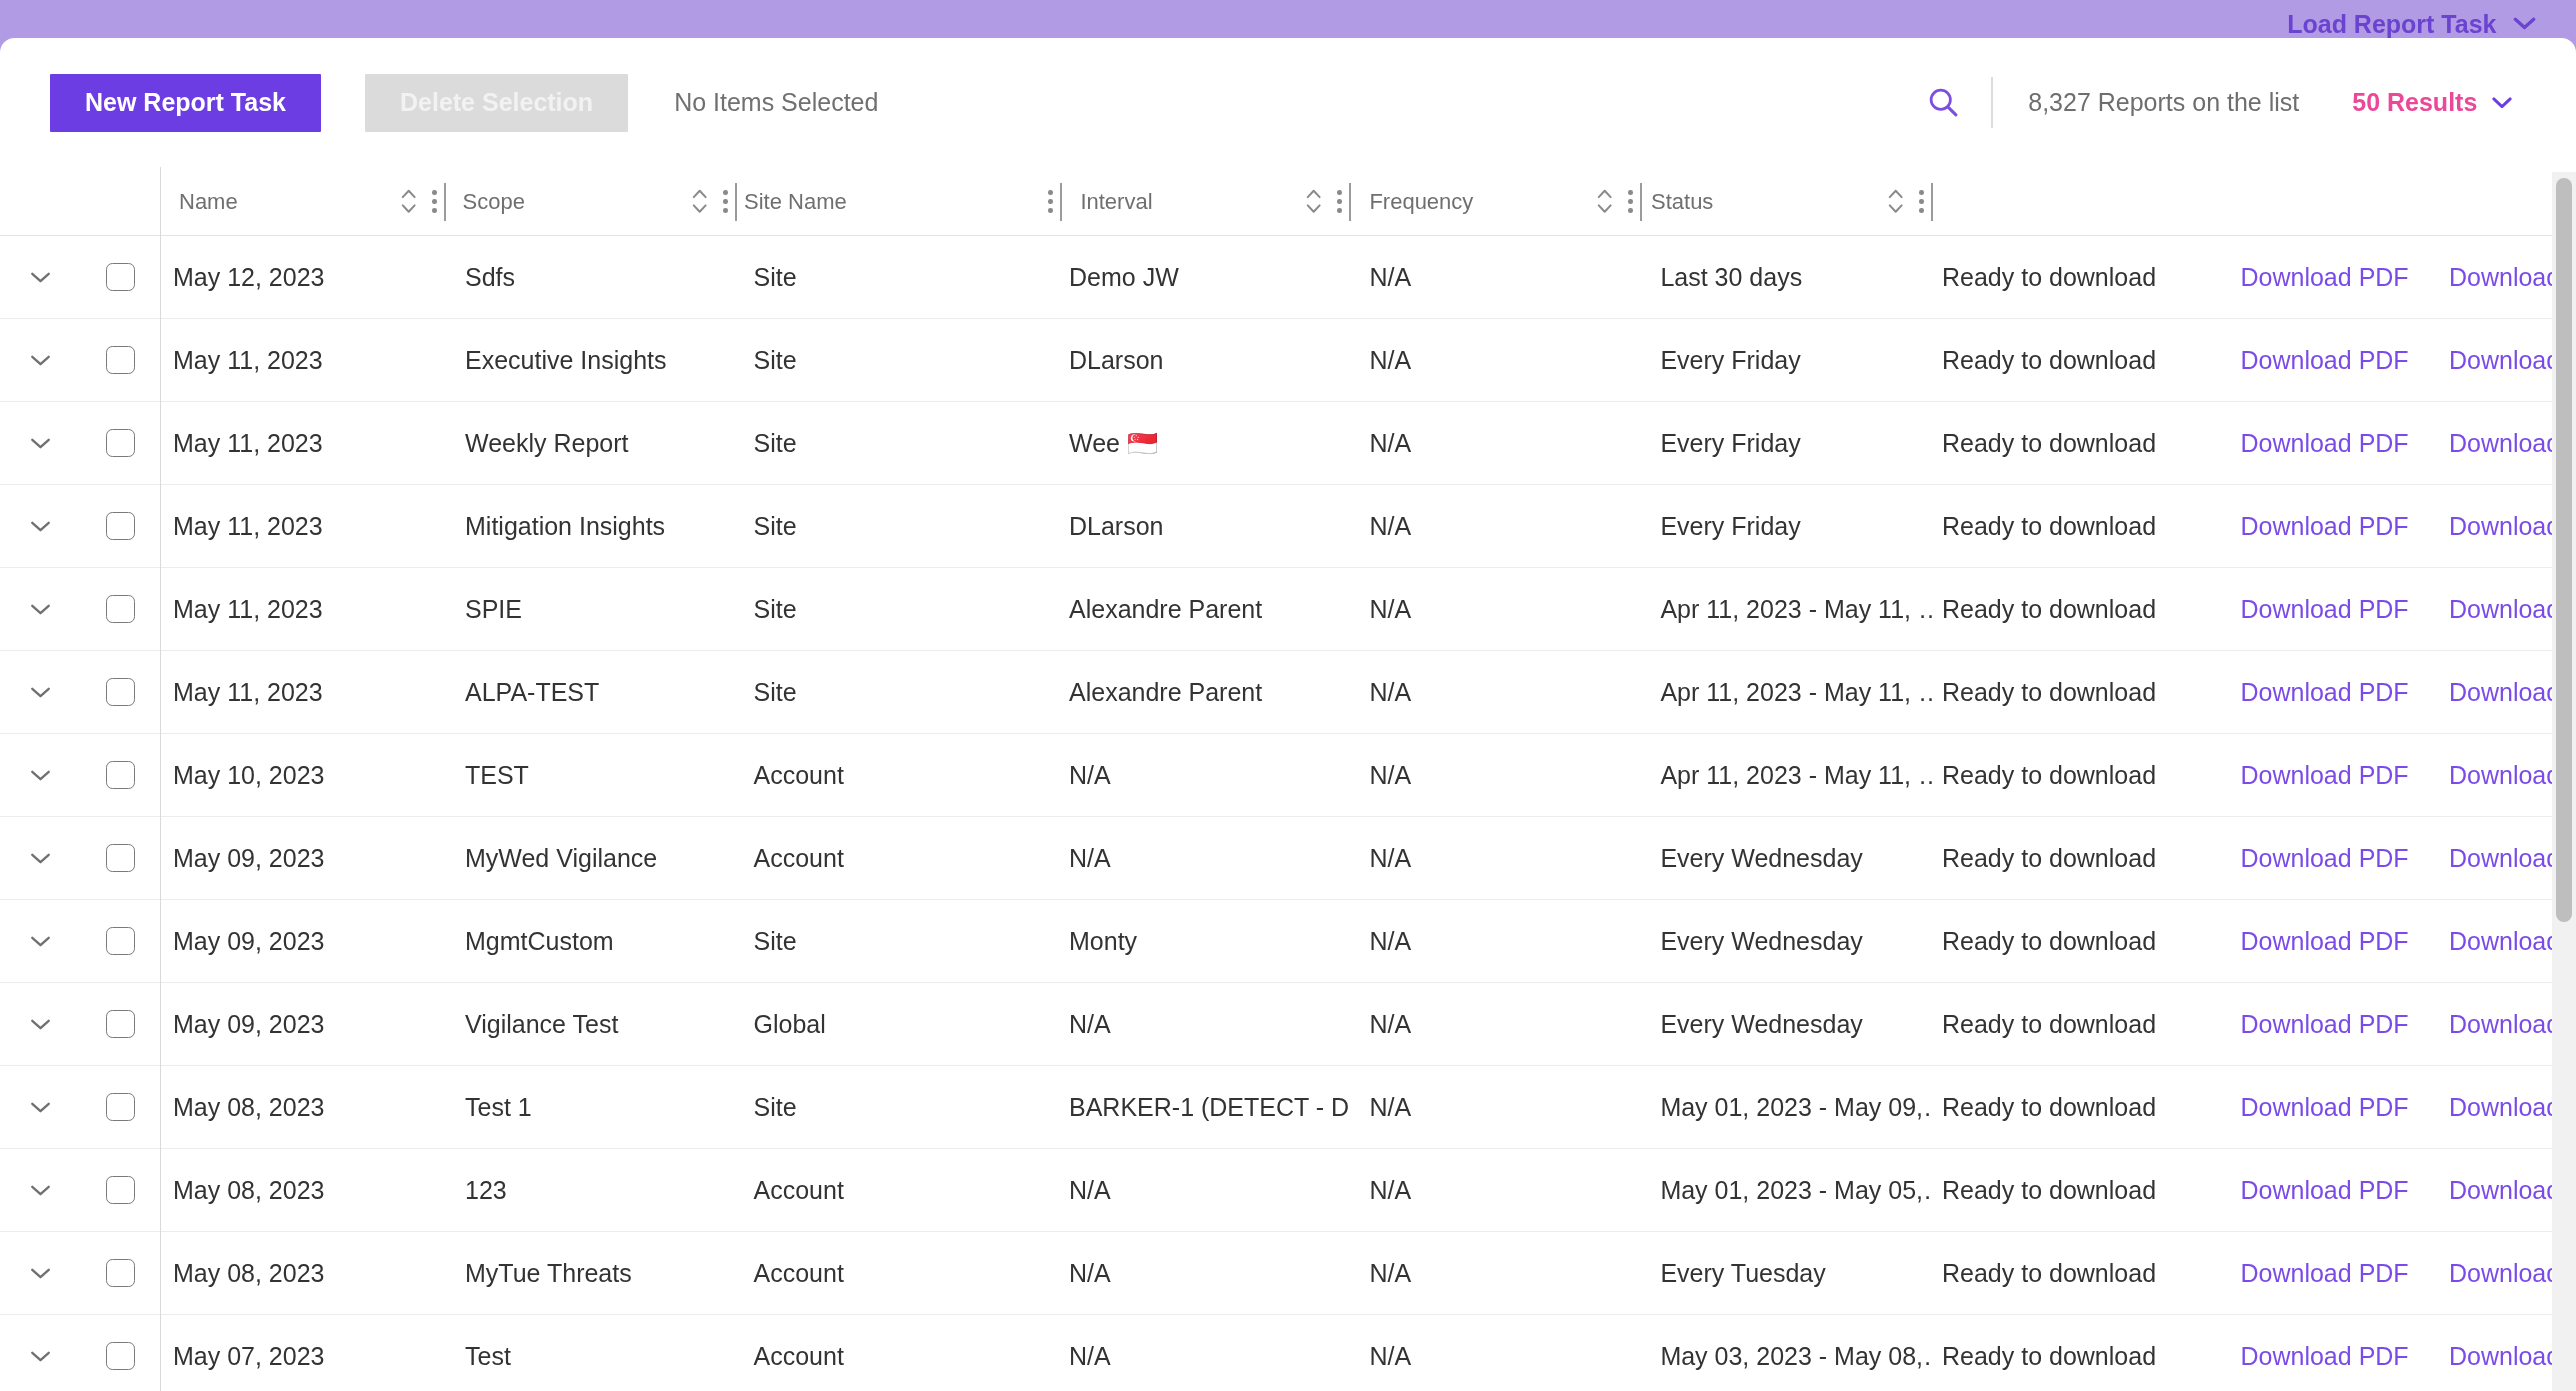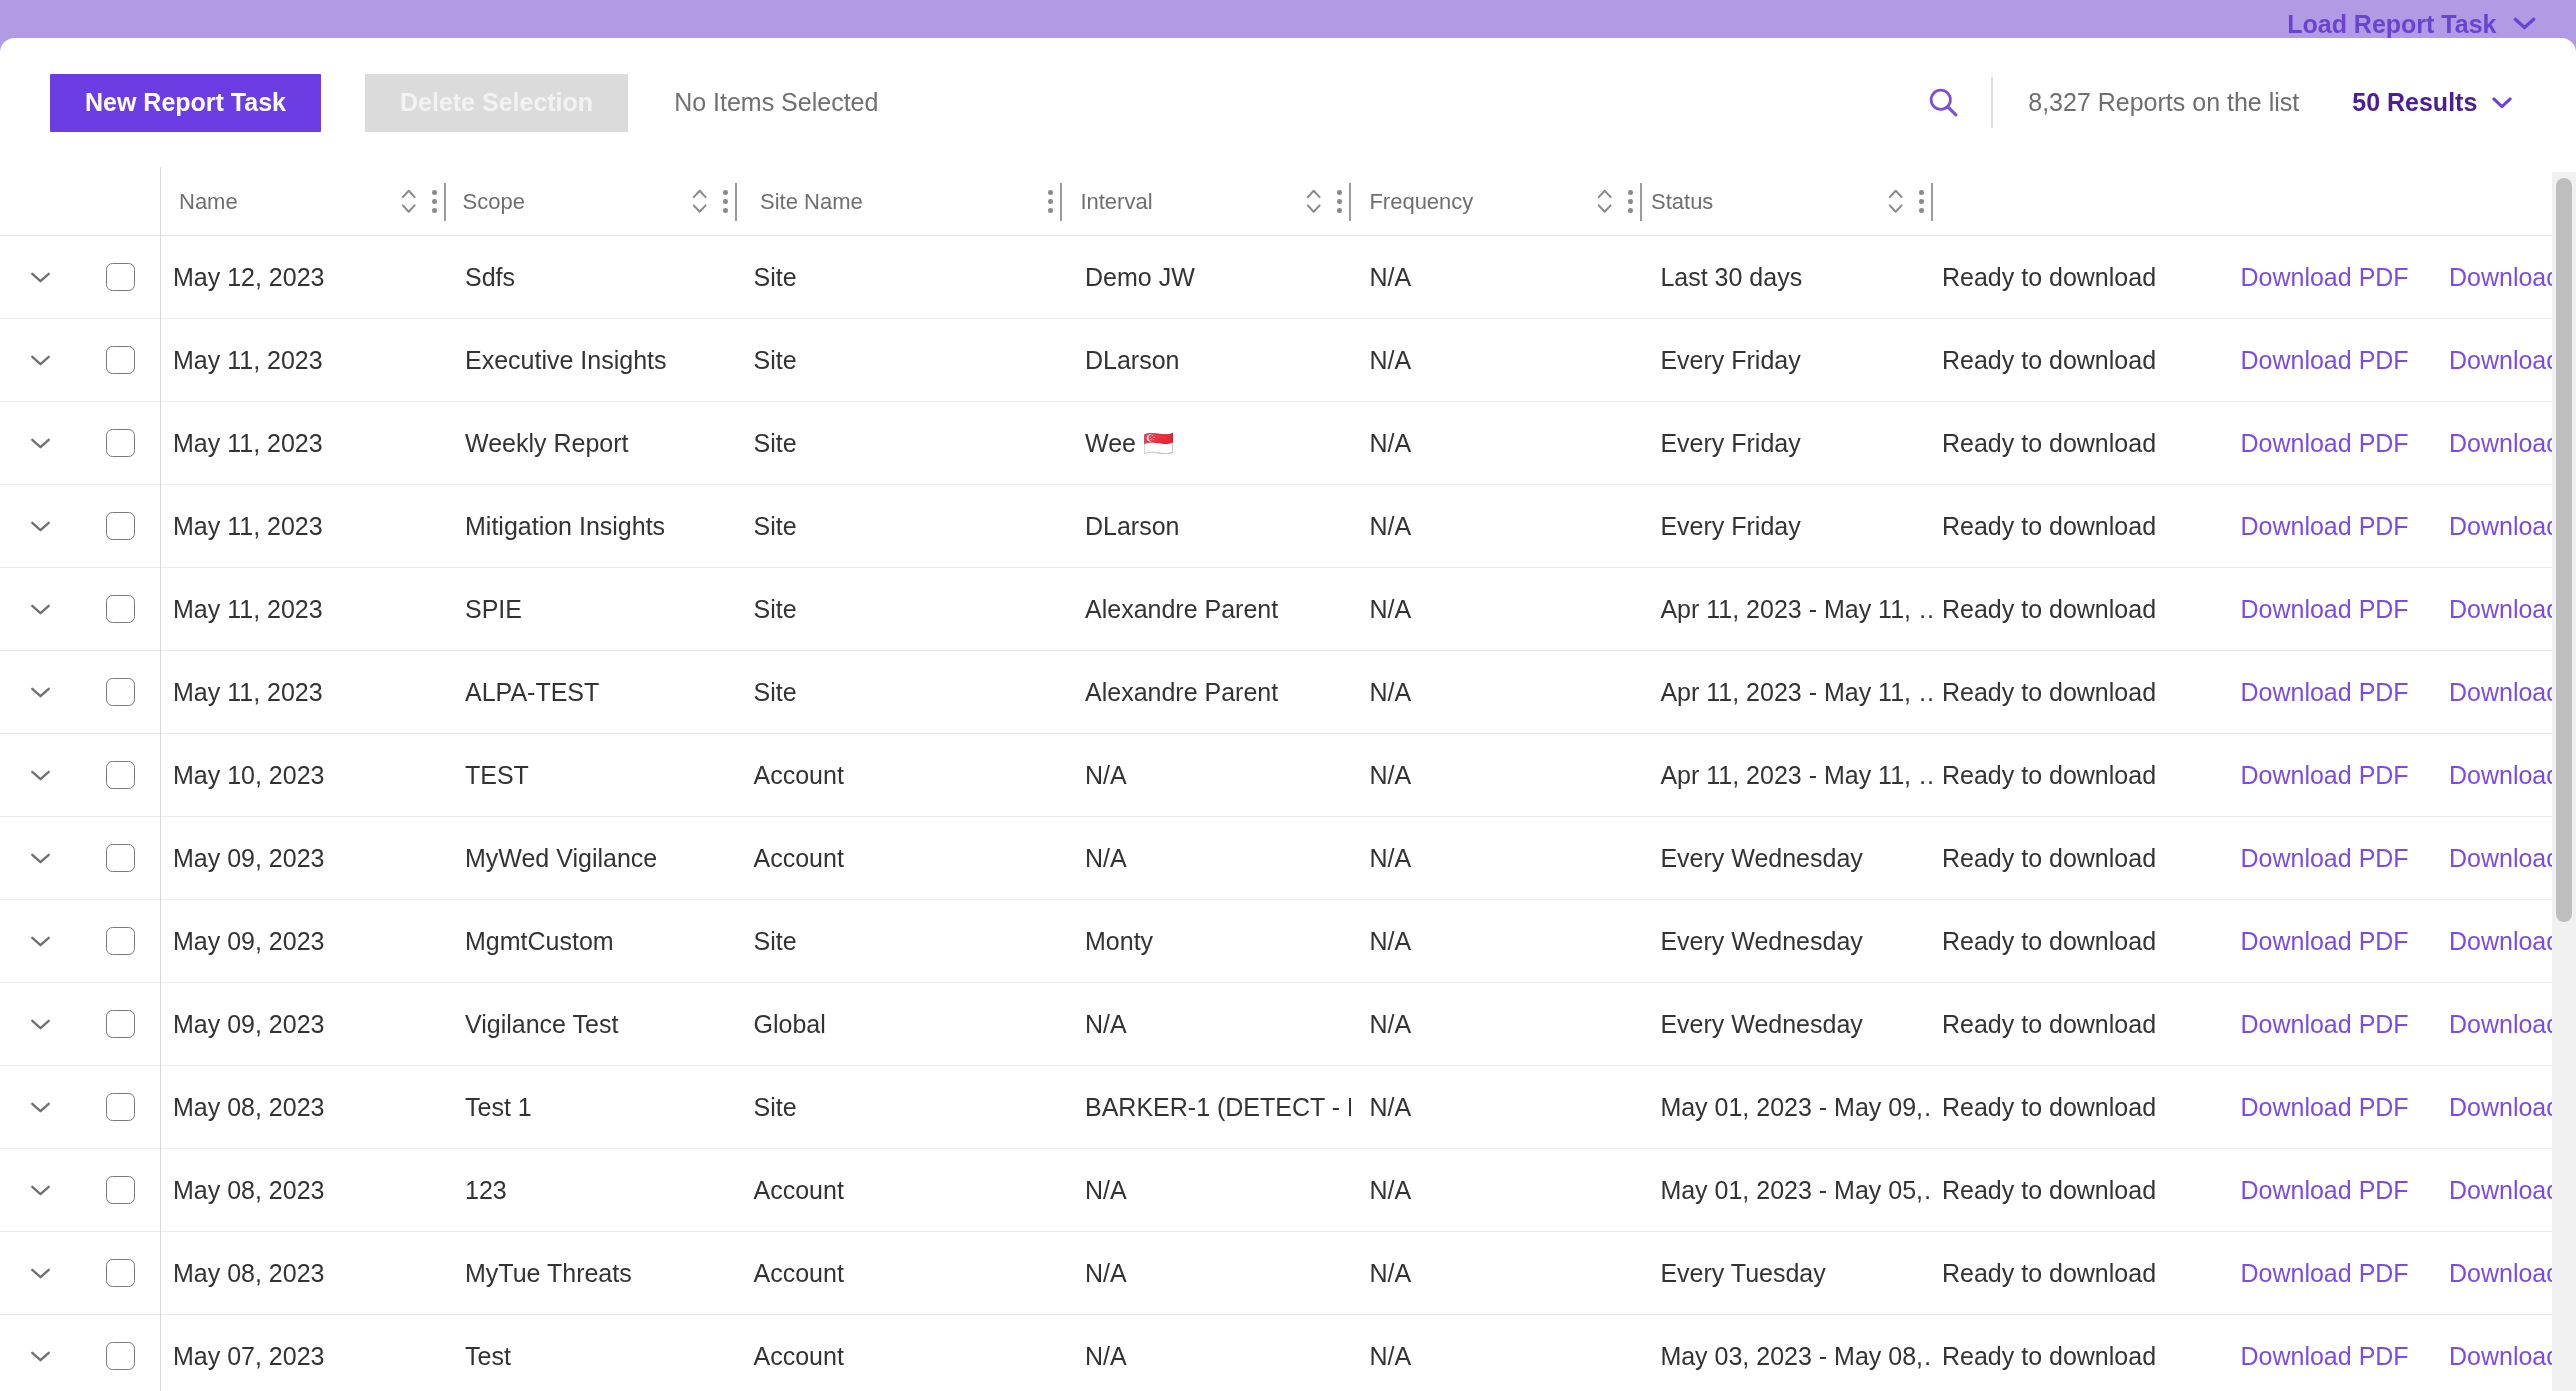--- a/index.html
+++ b/index.html
@@ -23,40 +23,40 @@
   .btn { border:none; border-radius:1px; height:58px; padding:0 35px;
     font-family:inherit; font-size:25px; font-weight:700; cursor:pointer; }
   .btn-primary { background:#6c3de3; color:#ffffff; }
   .btn-disabled { background:#dbdbdb; color:#f2f2f2; margin-left:44px; cursor:default; }
   .sel-status { margin-left:46px; color:#707070; font-size:25px; }
   .toolbar-spacer { flex:1; }
   .search-btn { background:none; border:none; cursor:pointer; display:flex; }
   .tb-divider { width:1.8px; height:51px; background:#dcdcdc; margin:0 35px 0 31px; }
   .reports-count { color:#6e6e6e; font-size:25px; }
   .results-dd { margin-left:53px; display:flex; align-items:center; gap:14.7px;
-    color:#4c1d95; font-size:25px; font-weight:700; cursor:pointer; }
+    color:#ec4899; font-size:25px; font-weight:700; cursor:pointer; }
 
   
   .grid-row { display:grid;
     grid-template-columns:81px 79px 286px 291px 325px 289px 291px 291px 291px 214px 115px; }
   .thead { position:relative; height:69px; border-bottom:0.9px solid #e3e3e3; }
   .th { position:relative; display:flex; align-items:center; height:69px;
     color:#6f6f6f; font-size:22px; }
   .th .lbl { flex:1; white-space:nowrap; overflow:hidden; }
   .th.sep::after { content:""; position:absolute; right:0; top:15.6px;
     width:1.8px; height:38px; background:#9b9b9b; }
   .kebab { display:flex; flex-direction:column; gap:4.6px; padding:5.5px 9.2px; cursor:pointer; }
   .kebab i { width:4.6px; height:4.6px; border-radius:50%; background:#8a8a8a; }
   .sort-btn { display:flex; align-items:center; cursor:pointer; padding:0 5.5px; }
 
   .row { height:83px; border-bottom:0.9px solid #ececec; align-items:center;
     font-size:25px; color:#333333; }
   .cell { white-space:nowrap; overflow:hidden; }
   .pl-date{padding-left:13px} .pl-name{padding-left:19px} .pl-scope{padding-left:16.5px}
-  .pl-site{padding-left:23px} .pl-freq{padding-left:18.4px} .pl-int{padding-left:18.4px}
+  .pl-site{padding-left:7px} .pl-freq{padding-left:18.4px} .pl-int{padding-left:18.4px}
   .pl-status{padding-left:9px} .pl-act1{padding-left:16.5px} .pl-act2{padding-left:11px}
   .expander { display:flex; justify-content:center; align-items:center; cursor:pointer; }
   .cbx-wrap { display:flex; justify-content:center; align-items:center; }
   .cbx { width:28.5px; height:28.5px; border:1.8px solid #7a7a7a; border-radius:6.4px;
     background:#ffffff; cursor:pointer; }
   a.dl { color:#7a4be8; text-decoration:none; cursor:pointer; white-space:nowrap; }
 
   
   .col-sep0 { position:absolute; left:160px; top:129px; bottom:0; width:0.9px;
     background:#d9d9d9; }

